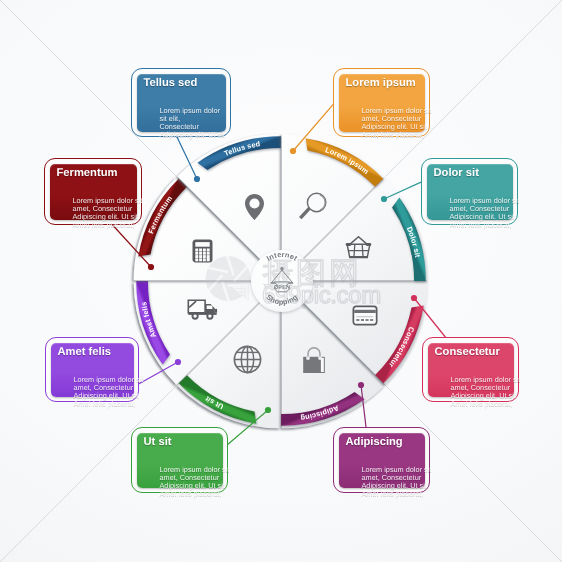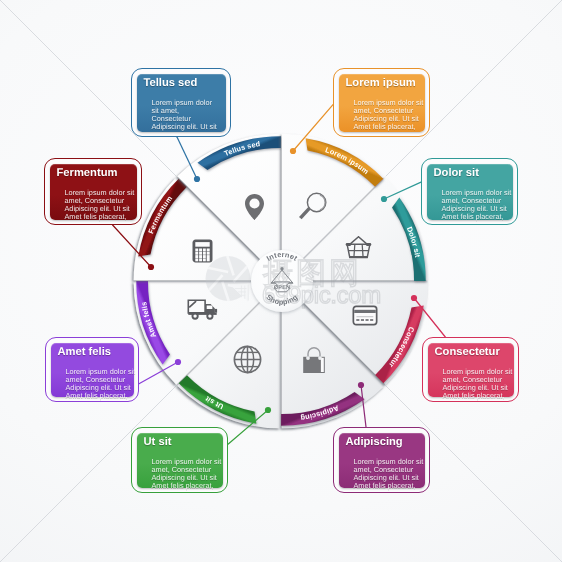--- a/index.html
+++ b/index.html
@@ -13,21 +13,21 @@
          background:radial-gradient(ellipse 760px 620px at 50% 40%,
                     #fdfdfe 0%, #f8f9fa 46%, #eceef1 100%);}
   svg.layer{position:absolute;left:0;top:0;width:562px;height:562px;}
 
   .box{position:absolute;box-sizing:border-box;border-radius:11px;
        background:#fcfcfd;padding:4.5px;border-style:solid;border-width:1.2px;}
   .box .inner{box-sizing:border-box;width:100%;height:100%;border-radius:5px;
               padding:2.5px 5px 2px 7px;color:#fff;}
   .box h3{margin:0 0 0 0;font-size:11.2px;font-weight:bold;
           line-height:14.5px;text-shadow:0 1px 1px rgba(0,0,0,.32);}
-  .box p{margin:8px;font-size:7.3px;line-height:8.0px;font-weight:normal;
+  .box p{margin:16px;font-size:7.3px;line-height:8.0px;font-weight:normal;
          color:rgba(255,255,255,.9);white-space:nowrap;
          text-shadow:0 0.5px 0.5px rgba(0,0,0,.22);}
 </style>
 </head>
 <body>
 
 <div id="stage">
   <svg class="layer" id="bg" viewBox="0 0 562 562">
       <line x1="176.3" y1="176.3" x2="-185.7" y2="-185.7" stroke="#d6d9de" stroke-width="1" opacity="0.9"></line>
       <line x1="385.7" y1="176.3" x2="747.7" y2="-185.7" stroke="#d6d9de" stroke-width="1" opacity="0.9"></line>
@@ -286,21 +286,21 @@
       <circle cx="268" cy="410" r="3.1" fill="#37a03b"></circle>
       <line x1="139.0" y1="383.8" x2="178" y2="362" stroke="#8b3fd8" stroke-width="1.25" stroke-linecap="round"></line>
       <circle cx="178" cy="362" r="3.1" fill="#8b3fd8"></circle>
       <line x1="112.6" y1="225.0" x2="151" y2="267" stroke="#8c0f14" stroke-width="1.25" stroke-linecap="round"></line>
       <circle cx="151" cy="267" r="3.1" fill="#8c0f14"></circle>
     </svg>
   <div id="boxes">
       <div class="box" style="left: 131px; top: 68px; width: 100px; height: 69px; border-color: rgb(46, 115, 164);">
         <div class="inner" style="background: linear-gradient(rgb(61, 125, 168) 0%, rgb(61, 125, 168) 55%, rgb(51, 111, 156) 100%); box-shadow: rgba(255, 255, 255, 0.18) 0px 1px 0px inset, rgba(0, 0, 0, 0.25) 0px 1px 2px;">
           <h3>Tellus sed</h3>
-          <p><span>Lorem ipsum dolor</span><br><span>sit amet,</span><br><span>Consectetur</span><br><span>Adipiscing elit. Ut sit</span></p>
+          <p><span>Lorem ipsum dolor</span><br><span>sit elit,</span><br><span>Consectetur</span><br><span>Adipiscing elit. Ut sit</span></p>
         </div>
       </div>
       <div class="box" style="left: 333px; top: 68px; width: 97px; height: 69px; border-color: rgb(232, 146, 42);">
         <div class="inner" style="background: linear-gradient(rgb(242, 165, 64) 0%, rgb(242, 165, 64) 55%, rgb(235, 145, 39) 100%); box-shadow: rgba(255, 255, 255, 0.18) 0px 1px 0px inset, rgba(0, 0, 0, 0.25) 0px 1px 2px;">
           <h3>Lorem ipsum</h3>
           <p><span>Lorem ipsum dolor sit</span><br><span>amet, Consectetur</span><br><span>Adipiscing elit. Ut sit</span><br><span>Amet felis placerat,</span></p>
         </div>
       </div>
       <div class="box" style="left: 421px; top: 158px; width: 97px; height: 67px; border-color: rgb(48, 154, 151);">
         <div class="inner" style="background: linear-gradient(rgb(68, 165, 162) 0%, rgb(68, 165, 162) 55%, rgb(52, 152, 150) 100%); box-shadow: rgba(255, 255, 255, 0.18) 0px 1px 0px inset, rgba(0, 0, 0, 0.25) 0px 1px 2px;">

